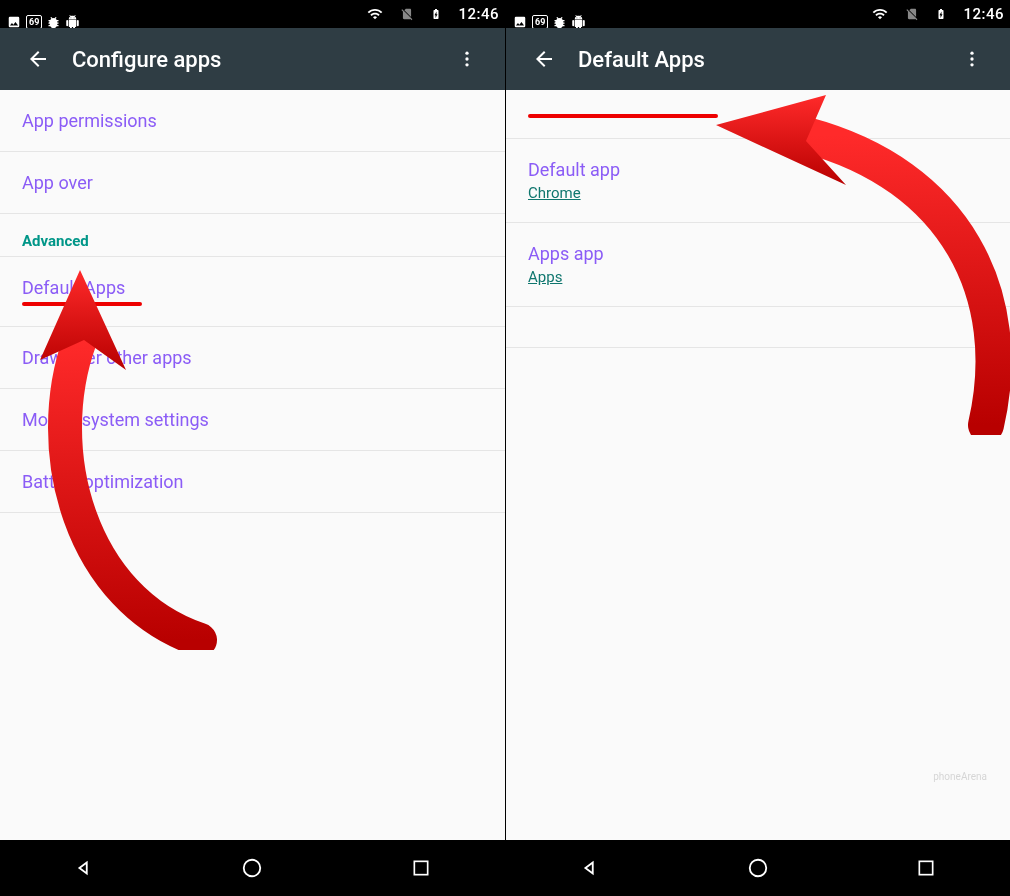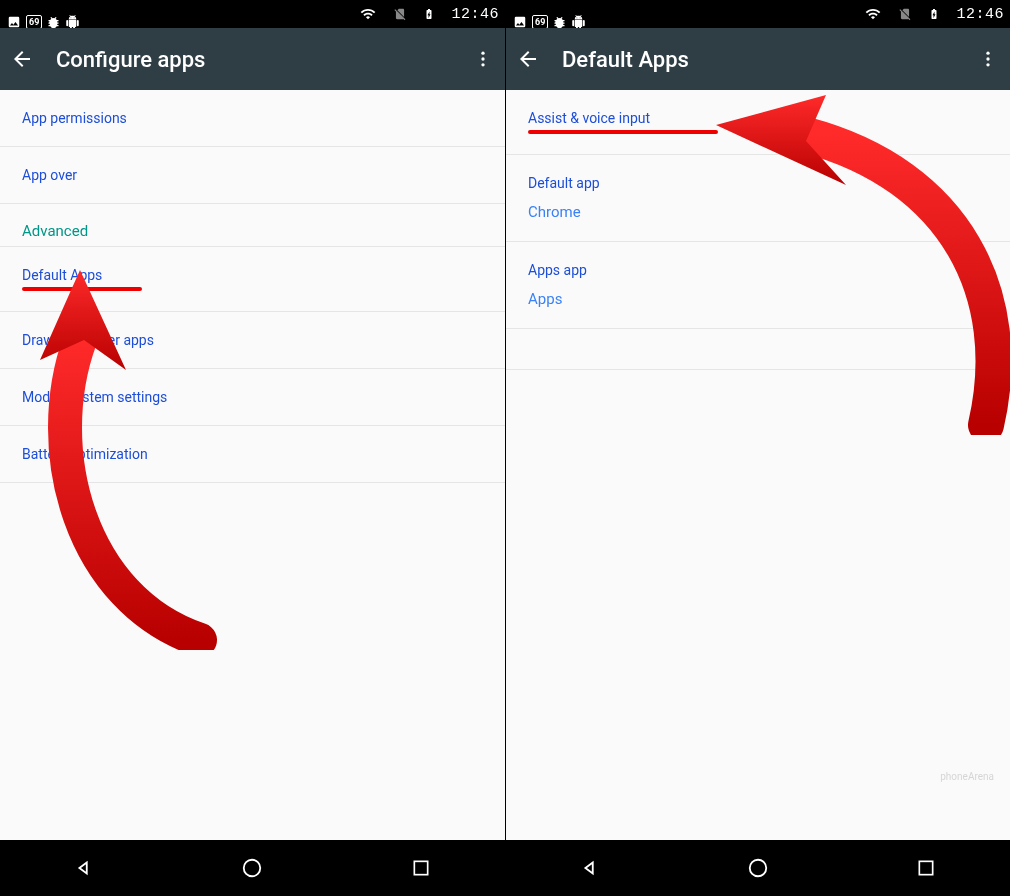--- a/index.html
+++ b/index.html
@@ -23,59 +23,59 @@
   .status-bar {
     height: 28px;
     background: #000;
     color: #fff;
     display: flex;
     align-items: center;
     padding: 0 6px;
     font-size: 13px;
   }
   .status-left { display: flex; align-items: center; gap: 4px; margin-top: 16px; }
-  .status-right { margin-left: auto; display: flex; align-items: center; gap: 16px; font-family: Liberation Mono, monospace; }
+  .status-right { margin-left: auto; display: flex; align-items: center; gap: 16px; }
   .sb-icon { display: inline-flex; align-items: center; justify-content: center; }
   .sb-box {
     border: 1.4px solid #fff;
     border-radius: 2px;
     font-size: 9px;
     font-weight: 700;
     padding: 0 2px;
     line-height: 12px;
     height: 14px;
     display: inline-flex;
     align-items: center;
   }
   .sb-time { font-weight: 500; letter-spacing: .5px; font-size: 15px; }
   
   .app-bar {
     height: 62px;
     background: #2f3d44;
     color: #fff;
     display: flex;
     align-items: center;
-    padding: 0 0;
+    padding: 0 16px;
   }
   .app-bar .back { width: 44px; height: 44px; display:flex; align-items:center; justify-content:center; }
   .app-bar .title { font-size: 22px; font-weight: 500; margin-left: 12px; }
   .app-bar .more { margin-left: auto; width: 44px; height:44px; display:flex; align-items:center; justify-content:center; }
   
   .list { flex: 1 1 auto; background: #fafafa; overflow: hidden; position: relative; }
   .row {
     padding: 20px 22px;
     border-bottom: 1px solid #e5e5e5;
     background: #fafafa;
   }
-  .row .primary { font-size: 14px; color: #1d4ed8; }
-  .row .secondary { font-size: 15px; color: #3b82f6; margin-top: 12px; }
+  .row .primary { font-size: 18px; color: #8b5cf6; }
+  .row .secondary { font-size: 15px; color: #0f766e; margin-top: 4px; text-decoration: underline; }
   .section-header {
     padding: 18px 22px 6px 22px;
     font-size: 15px;
-    font-weight: 400;
+    font-weight: 700;
     color: #009688;
   }
   .underline {
     height: 4px;
     background: #ee0000;
     border-radius: 2px;
     margin-top: 4px;
   }
   
   .nav-bar {
@@ -86,21 +86,21 @@
     justify-content: space-around;
   }
   .nav-btn { width: 80px; height: 40px; display:flex; align-items:center; justify-content:center; }
   
   .arrow-overlay {
     position: absolute;
     pointer-events: none;
   }
   .watermark {
     position: absolute;
-    right: 16px;
+    right: 23px;
     bottom: 58px;
     font-size: 10px;
     color: #bdbdbd;
     text-align: center;
     line-height: 1.1;
     opacity: .6;
   }
 </style>
 </head>
 <body>
@@ -267,21 +267,20 @@
       <svg width="20" height="20" viewBox="0 0 24 24" fill="#fff">
           <circle cx="12" cy="5" r="2"></circle>
           <circle cx="12" cy="12" r="2"></circle>
           <circle cx="12" cy="19" r="2"></circle>
         </svg>
     </div>
   </div>
 
   <div class="list">
     <div class="row">
-      <div class="primary">Assist &amp; voice input</div>
       <div class="underline" style="width:190px;"></div>
     </div>
     <div class="row">
       <div class="primary">Default app</div>
       <div class="secondary">Chrome</div>
     </div>
     <div class="row">
       <div class="primary">Apps app</div>
       <div class="secondary">Apps</div>
     </div>

